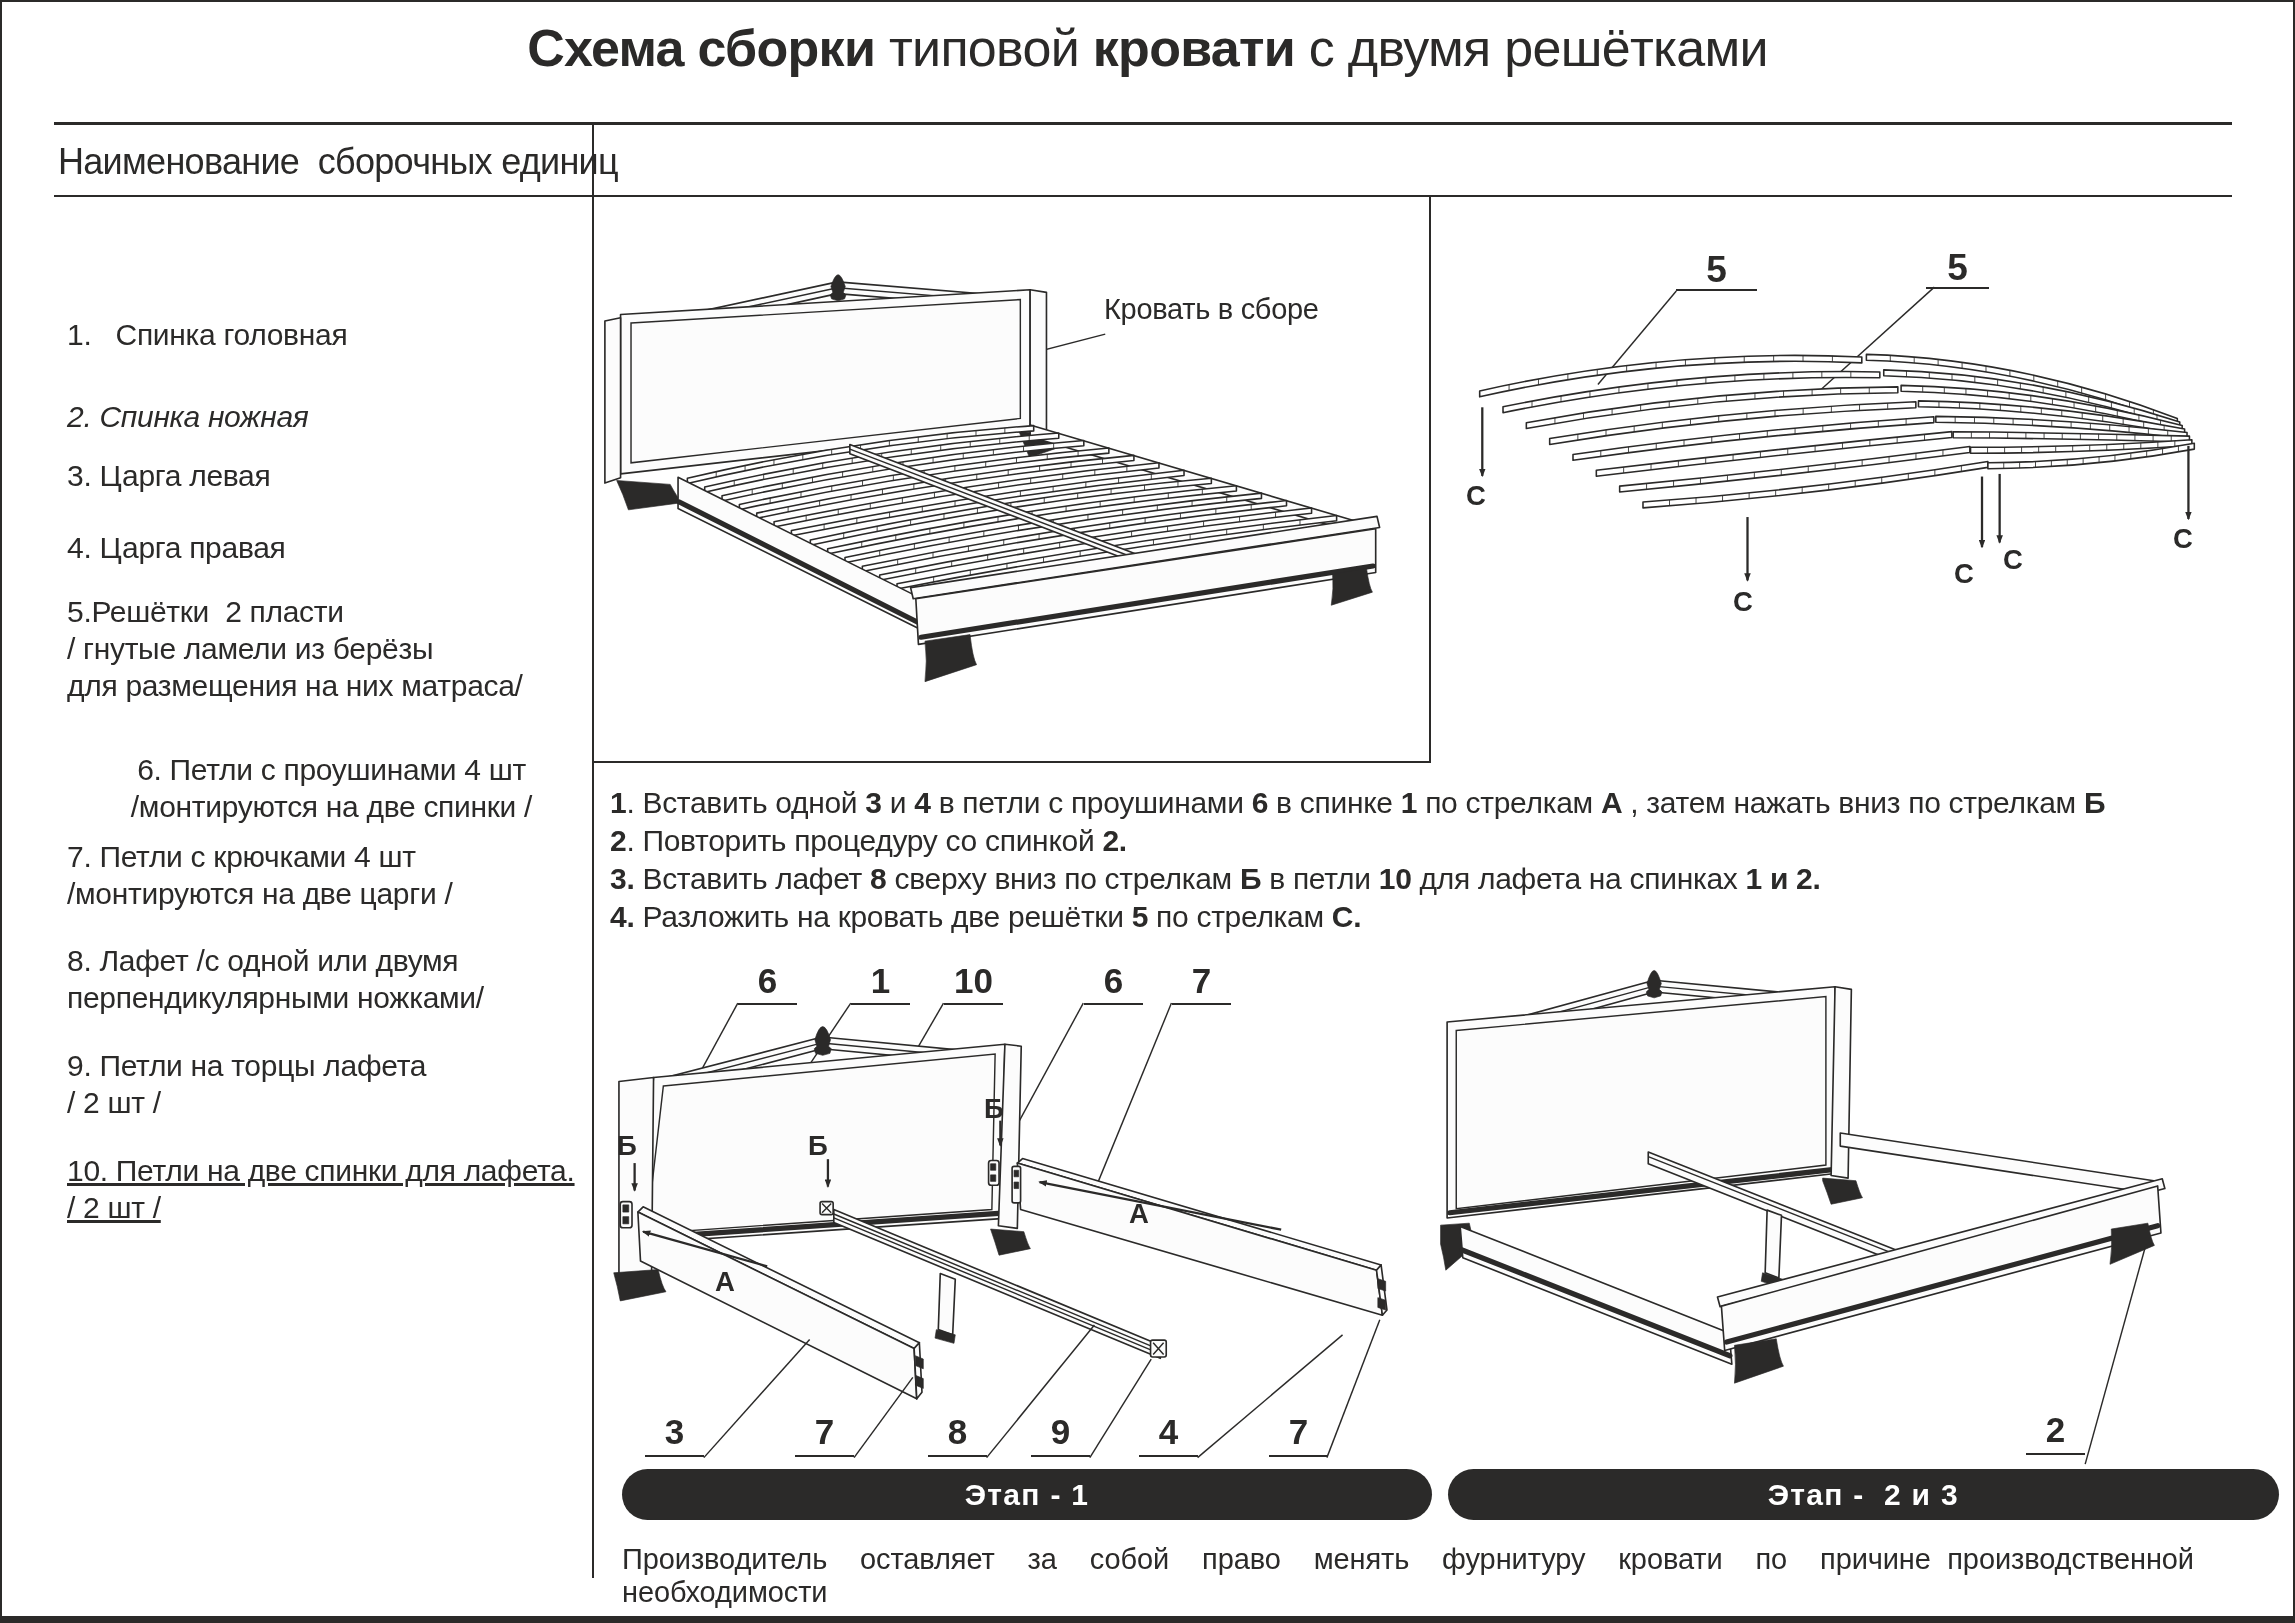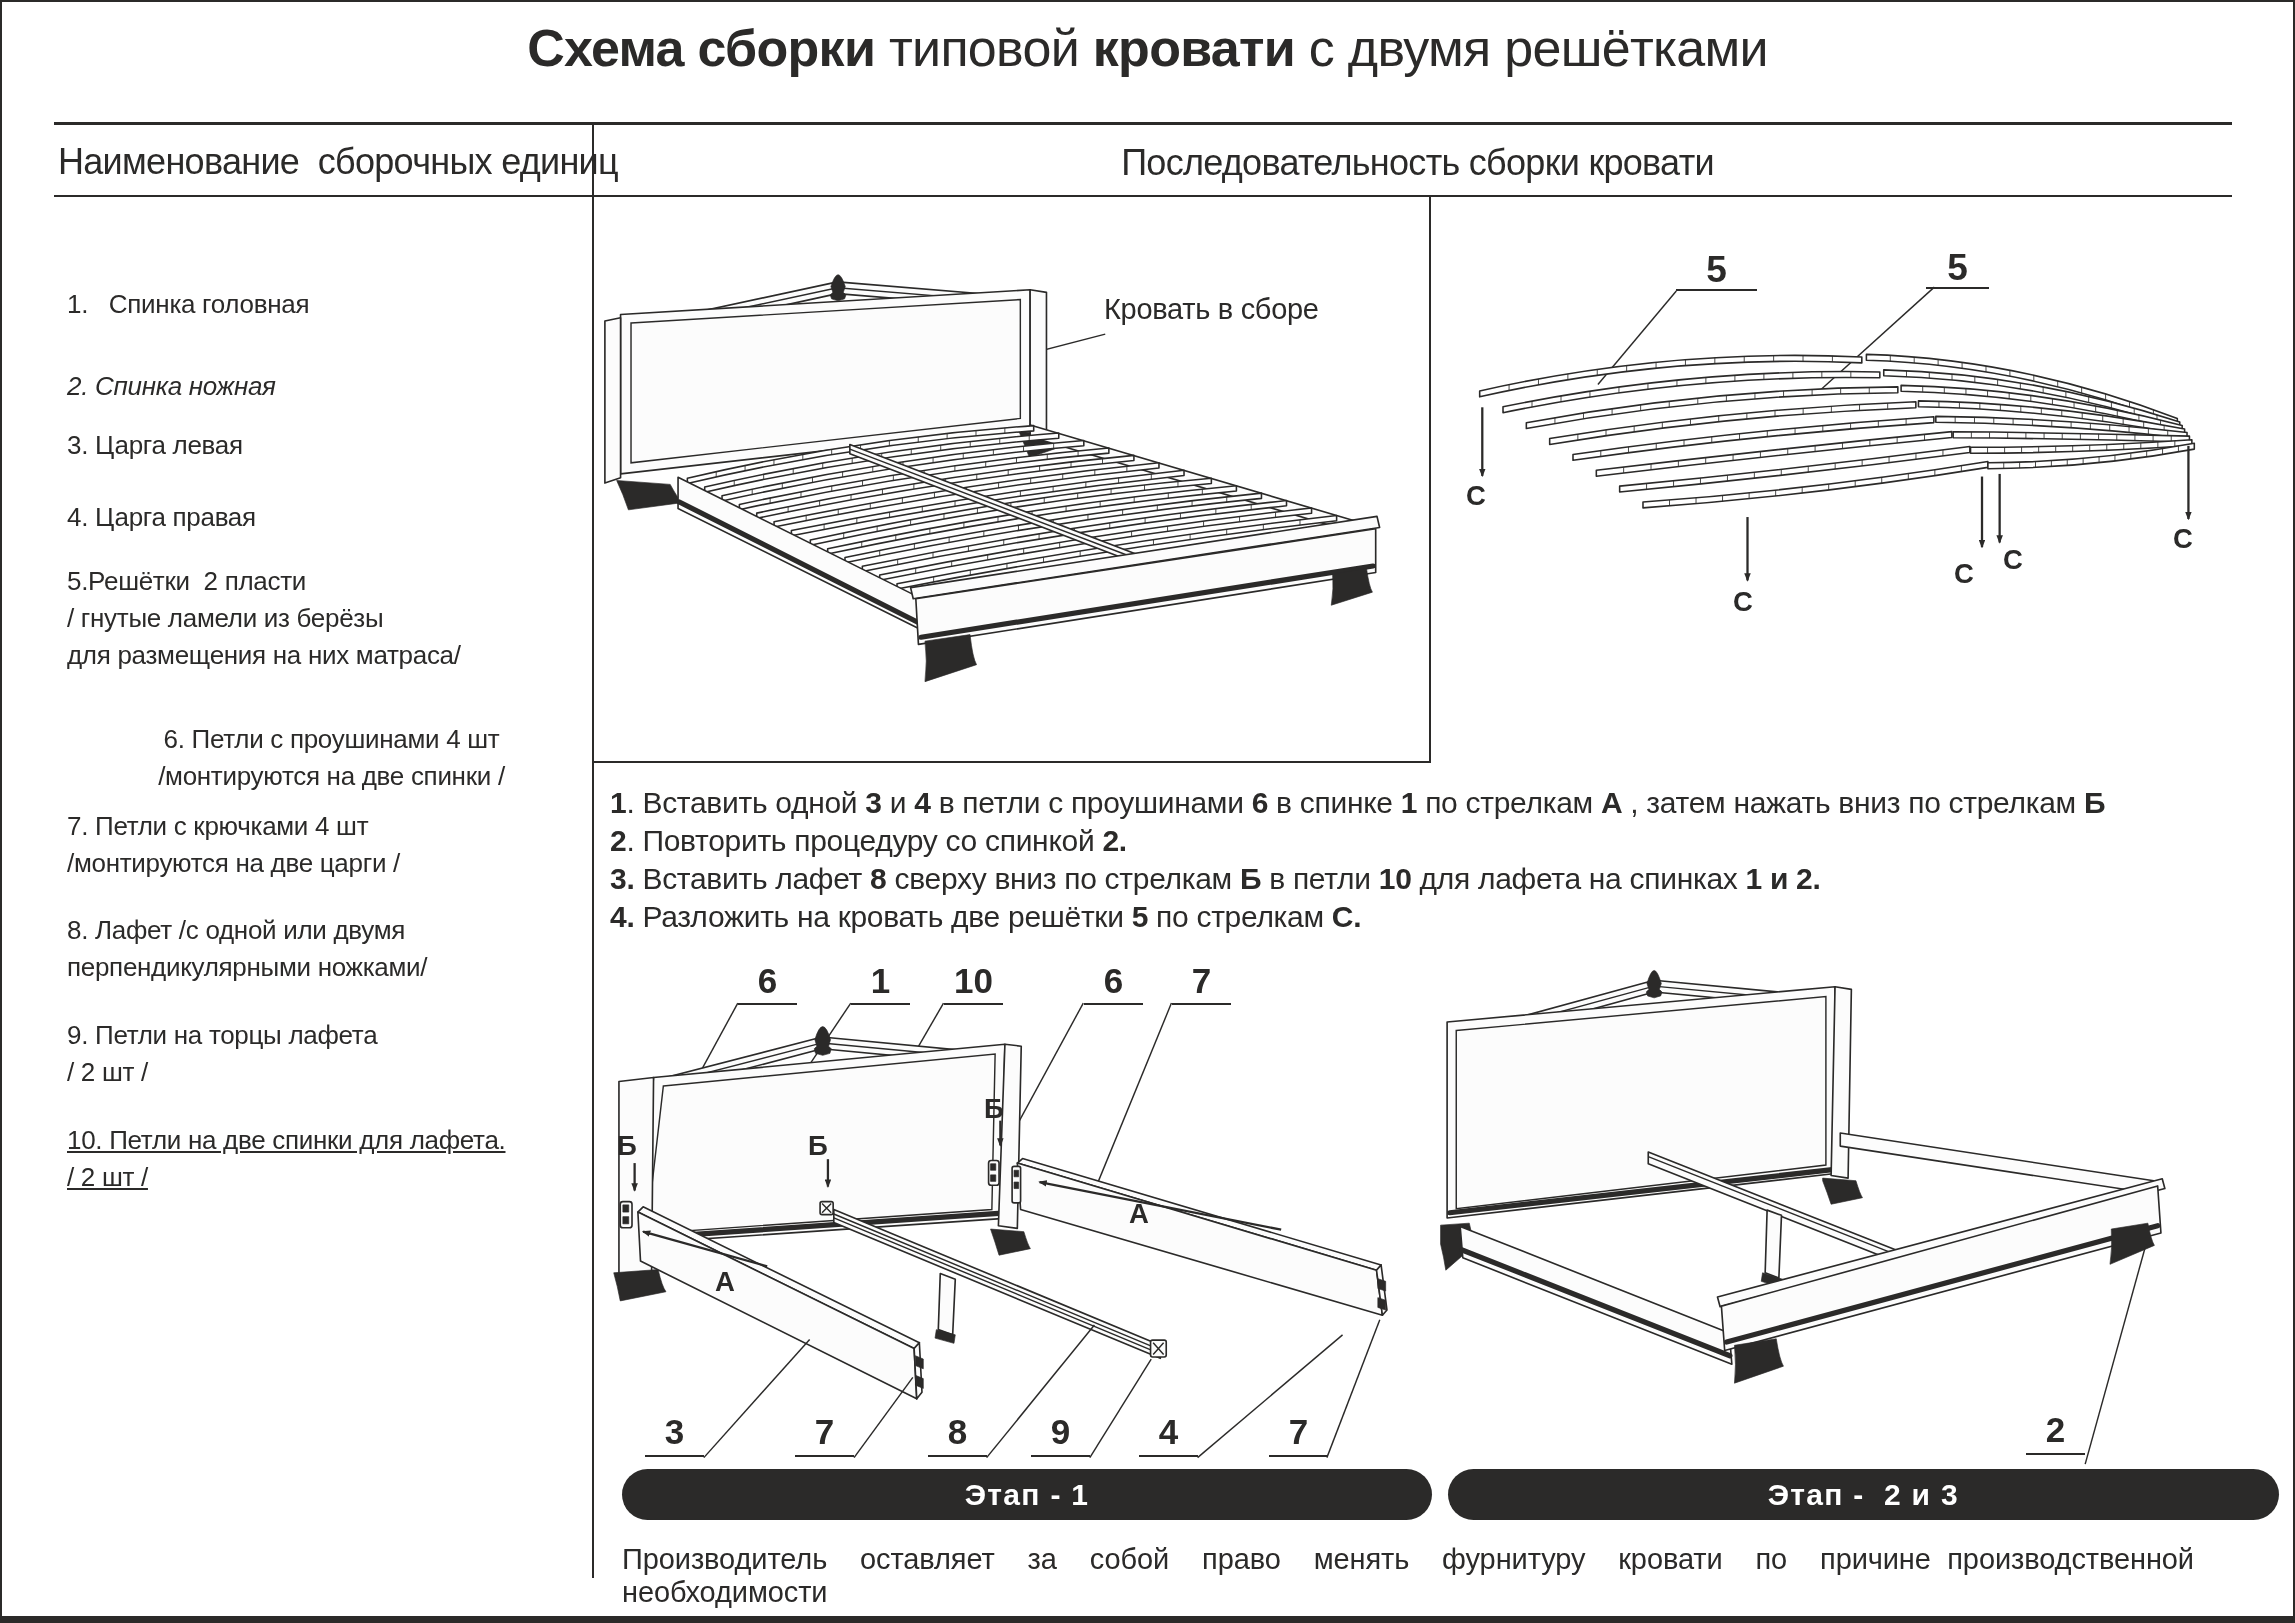--- a/index.html
+++ b/index.html
@@ -5,22 +5,22 @@
   :root{ --ink:#2b2a29; }
   html,body{margin:0;padding:0;background:#9a9a9a;}
   .page{position:relative;width:2295px;height:1624px;background:#fff;
         border:2px solid var(--ink);box-sizing:border-box;overflow:hidden;
         font-family:"Liberation Sans","DejaVu Sans",sans-serif;color:var(--ink);}
   .rule{position:absolute;background:var(--ink);}
   .title{position:absolute;left:0;top:15.7px;width:100%;text-align:center;
          font-size:52px;letter-spacing:-0.7px;white-space:pre;}
   .title .b{font-weight:700;}
   .hdr{position:absolute;font-size:36px;text-align:center;letter-spacing:-0.7px;white-space:pre;}
-  .part-item{position:absolute;left:65px;width:529px;font-size:26px;line-height:37px;
-             white-space:pre-wrap;letter-spacing:-0.3px;}
+  .part-item{position:absolute;left:65px;width:529px;font-size:30px;line-height:37px;
+             white-space:pre-wrap;letter-spacing:-0.3px;margin-top:30px;}
   .panel{position:absolute;}
   .panel svg{position:absolute;left:0;top:0;}
   .banner{position:absolute;background:var(--ink);border-radius:653px;color:#fff;
           display:flex;align-items:center;justify-content:center;
           font-size:30px;font-weight:700;letter-spacing:1.3px;white-space:pre;}
   .instr{position:absolute;left:608px;top:782px;width:1683px;font-size:30px;
          line-height:38px;letter-spacing:-0.3px;}
   .instr .b{font-weight:700;}
   .co{position:absolute;width:59px;text-align:center;font-size:35px;font-weight:700;
       line-height:1.05;padding-bottom:3.9px;border-bottom:2.6px solid var(--ink);}
@@ -47,21 +47,20 @@
   <div class="title" id="title-line"><span class="b">Схема сборки</span><span> типовой </span><span class="b">кровати</span><span> с двумя решётками</span></div>
 
   <div class="rule" style="left:52px;top:120px;width:2178px;height:2.6px;"></div>
   <div class="rule" style="left:52px;top:193px;width:2178px;height:2px;"></div>
   <div class="rule" style="left:590px;top:120px;width:2px;height:1456px;"></div>
   <div class="rule" style="left:1427px;top:193px;width:2px;height:568px;"></div>
   <div class="rule" style="left:590px;top:759px;width:839px;height:2px;"></div>
   <div class="rule" style="left:0px;top:1614px;width:2295px;height:7.8px;"></div>
 
   <div class="hdr" style="left:56px;top:139px;width:523px;">Наименование  сборочных единиц</div>
-  <div class="hdr" style="left:605px;top:140px;width:1621px;">Последовательность сборки кровати</div>
 
   <div id="parts-list">
       <div class="part-item" style="top: 284px;">1.   Спинка головная</div>
       <div class="part-item" style="top: 366px; font-style: italic;">2. Спинка ножная</div>
       <div class="part-item" style="top: 425px;">3. Царга левая</div>
       <div class="part-item" style="top: 497px;">4. Царга правая</div>
       <div class="part-item" style="top: 561px;">5.Решётки  2 пласти
 / гнутые ламели из берёзы
 для размещения на них матраса/</div>
       <div class="part-item" style="top: 719px; text-align: center;">6. Петли с проушинами 4 шт

